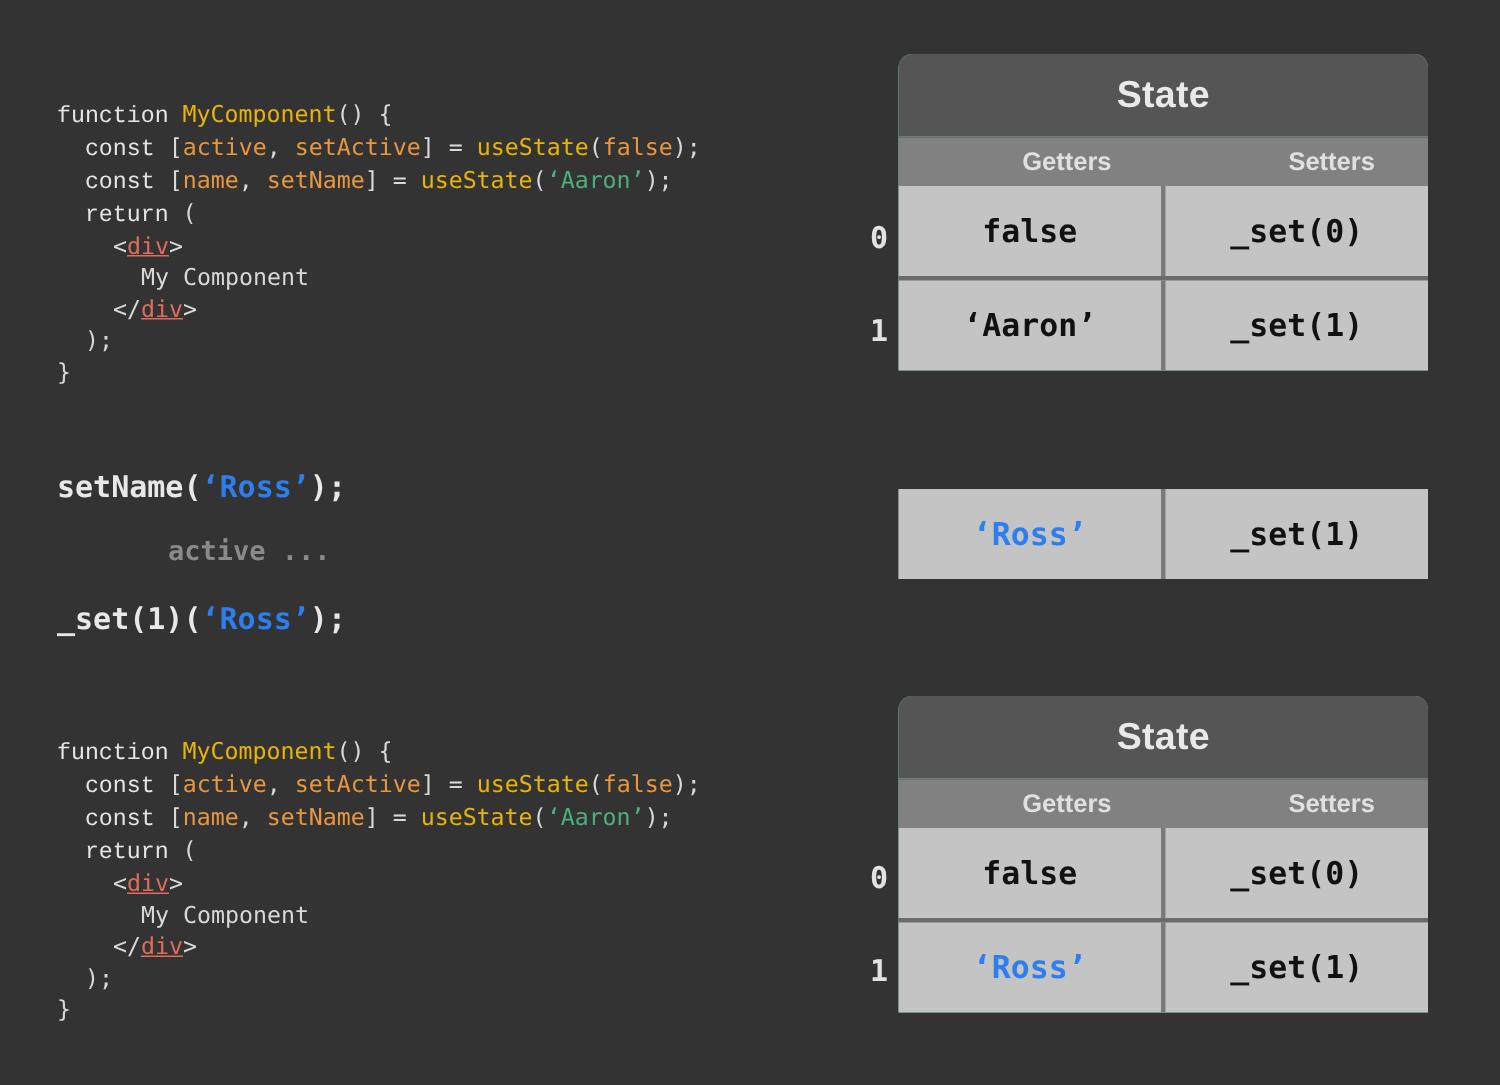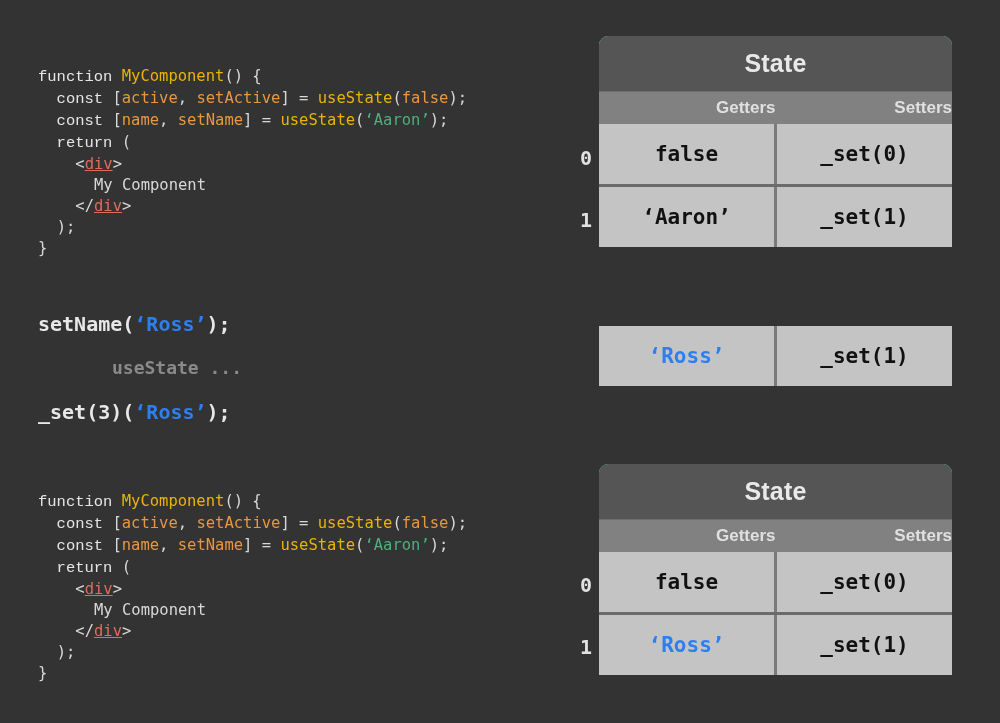--- a/index.html
+++ b/index.html
@@ -80,21 +80,21 @@
   }
   .table-subhead {
     display: flex;
     height: 32px;
     background: #818181;
     border-top: 1px solid #6e6e6e;
   }
   .subhead-cell {
     flex: 1 1 50%;
     line-height: 32px;
-    text-align: right;
+    text-align: center;
     font-size: 17px;
     font-weight: bold;
     color: #e0e0e0;
     padding-left: 48px;
   }
 
   .state-row {
     display: flex;
     height: 60px;
     background: #7a7a7a;
@@ -158,23 +158,23 @@
   <div class="state-row">
     <div class="state-cell">‘Aaron’</div>
     <div class="state-cell sep">_set(1)</div>
   </div>
 </div>
 <div class="row-index" id="idx-top-0">0</div>
 <div class="row-index" id="idx-top-1">1</div>
 
 <div class="xform" id="xform-before"><span>setName(</span><span class="str-blue">‘Ross’</span><span>);</span></div>
 
-<div id="xform-becomes">useState ...</div>
+<div id="xform-becomes">active ...</div>
 
-<div class="xform" id="xform-after"><span>_set(3)(</span><span class="str-blue">‘Ross’</span><span>);</span></div>
+<div class="xform" id="xform-after"><span>_set(1)(</span><span class="str-blue">‘Ross’</span><span>);</span></div>
 
 <div class="lone-row">
   <div class="state-cell blue">‘Ross’</div>
   <div class="state-cell sep">_set(1)</div>
 </div>
 
 <div class="code-block" id="code-bottom"><div><span class="tok-keyword">function </span><span class="tok-function">MyComponent</span><span class="tok-plain">() {</span></div><div><span class="tok-keyword">  const </span><span class="tok-plain">[</span><span class="tok-var">active</span><span class="tok-plain">, </span><span class="tok-var">setActive</span><span class="tok-plain">] = </span><span class="tok-function">useState</span><span class="tok-plain">(</span><span class="tok-bool">false</span><span class="tok-plain">);</span></div><div><span class="tok-keyword">  const </span><span class="tok-plain">[</span><span class="tok-var">name</span><span class="tok-plain">, </span><span class="tok-var">setName</span><span class="tok-plain">] = </span><span class="tok-function">useState</span><span class="tok-plain">(</span><span class="tok-string">‘Aaron’</span><span class="tok-plain">);</span></div><div><span class="tok-keyword">  return </span><span class="tok-plain">(</span></div><div><span class="tok-plain">    &lt;</span><span class="tok-tag">div</span><span class="tok-plain">&gt;</span></div><div><span class="tok-plain">      My Component</span></div><div><span class="tok-plain">    &lt;/</span><span class="tok-tag">div</span><span class="tok-plain">&gt;</span></div><div><span class="tok-plain">  );</span></div><div><span class="tok-plain">}</span></div></div>
 
 <div class="state-table" id="table-bottom">
   <div class="table-title">State</div>

